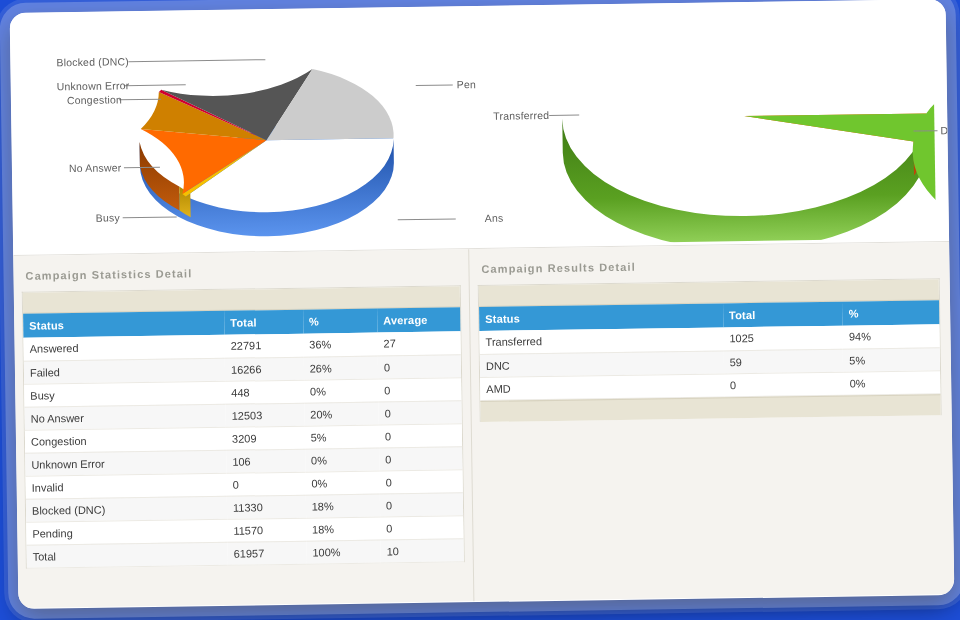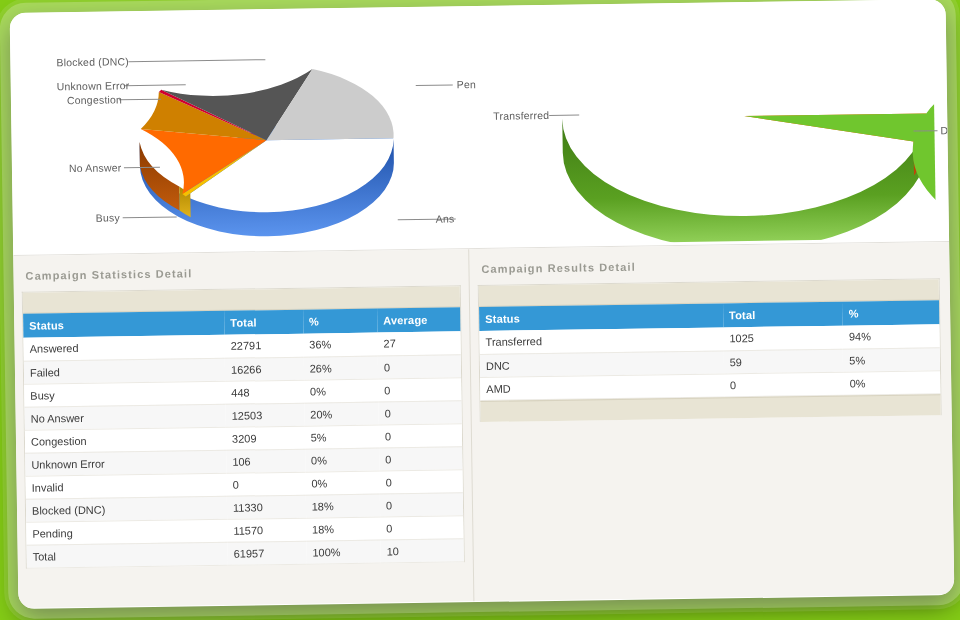--- a/index.html
+++ b/index.html
@@ -9,21 +9,21 @@
     height: 620px;
     background: #000000;
     overflow: hidden;
     font-family: "Liberation Sans", sans-serif;
   }
 
   #stage {
     position: relative;
     width: 960px;
     height: 620px;
-    background: #84cc16;
+    background: #1d4ed8;
   }
 
   
   #card {
     position: absolute;
     left: 14px;
     top: 6px;
     width: 936px;
     height: 596px;
     background: #ffffff;
@@ -197,21 +197,21 @@
         <div class="leader" style="left:110px; top:206px; width:54px;"></div>
         <div class="leader" style="left:405px; top:78px;  width:37px;"></div>
         <div class="leader" style="left:385px; top:212px; width:58px;"></div>
 
         <span class="pie-label" style="left:46px;  top:44px;">Blocked (DNC)</span>
         <span class="pie-label" style="left:46px;  top:68px;">Unknown Error</span>
         <span class="pie-label" style="left:56px;  top:82px;">Congestion</span>
         <span class="pie-label" style="left:57px;  top:150px;">No Answer</span>
         <span class="pie-label" style="left:83px;  top:200px;">Busy</span>
         <span class="pie-label" style="left:446px; top:72px;text-align:center;">Pen</span>
-        <span class="pie-label" style="left:423px; top:206px;">Ans</span>
+        <span class="pie-label" style="left:472px; top:206px;">Ans</span>
       </div>
 
       <div class="chart-pane" id="chart-right">
         <svg class="pie-svg" style="left:88px; top:14px;" width="380" height="225" viewBox="0 0 380 225">
           <defs>
             <linearGradient id="sideGreen" x1="0" y1="0" x2="0" y2="1">
               <stop offset="0%" stop-color="#3e7a14"></stop>
                 <stop offset="60%" stop-color="#5aa021"></stop>
               <stop offset="100%" stop-color="#9ad861"></stop>
             </linearGradient>

